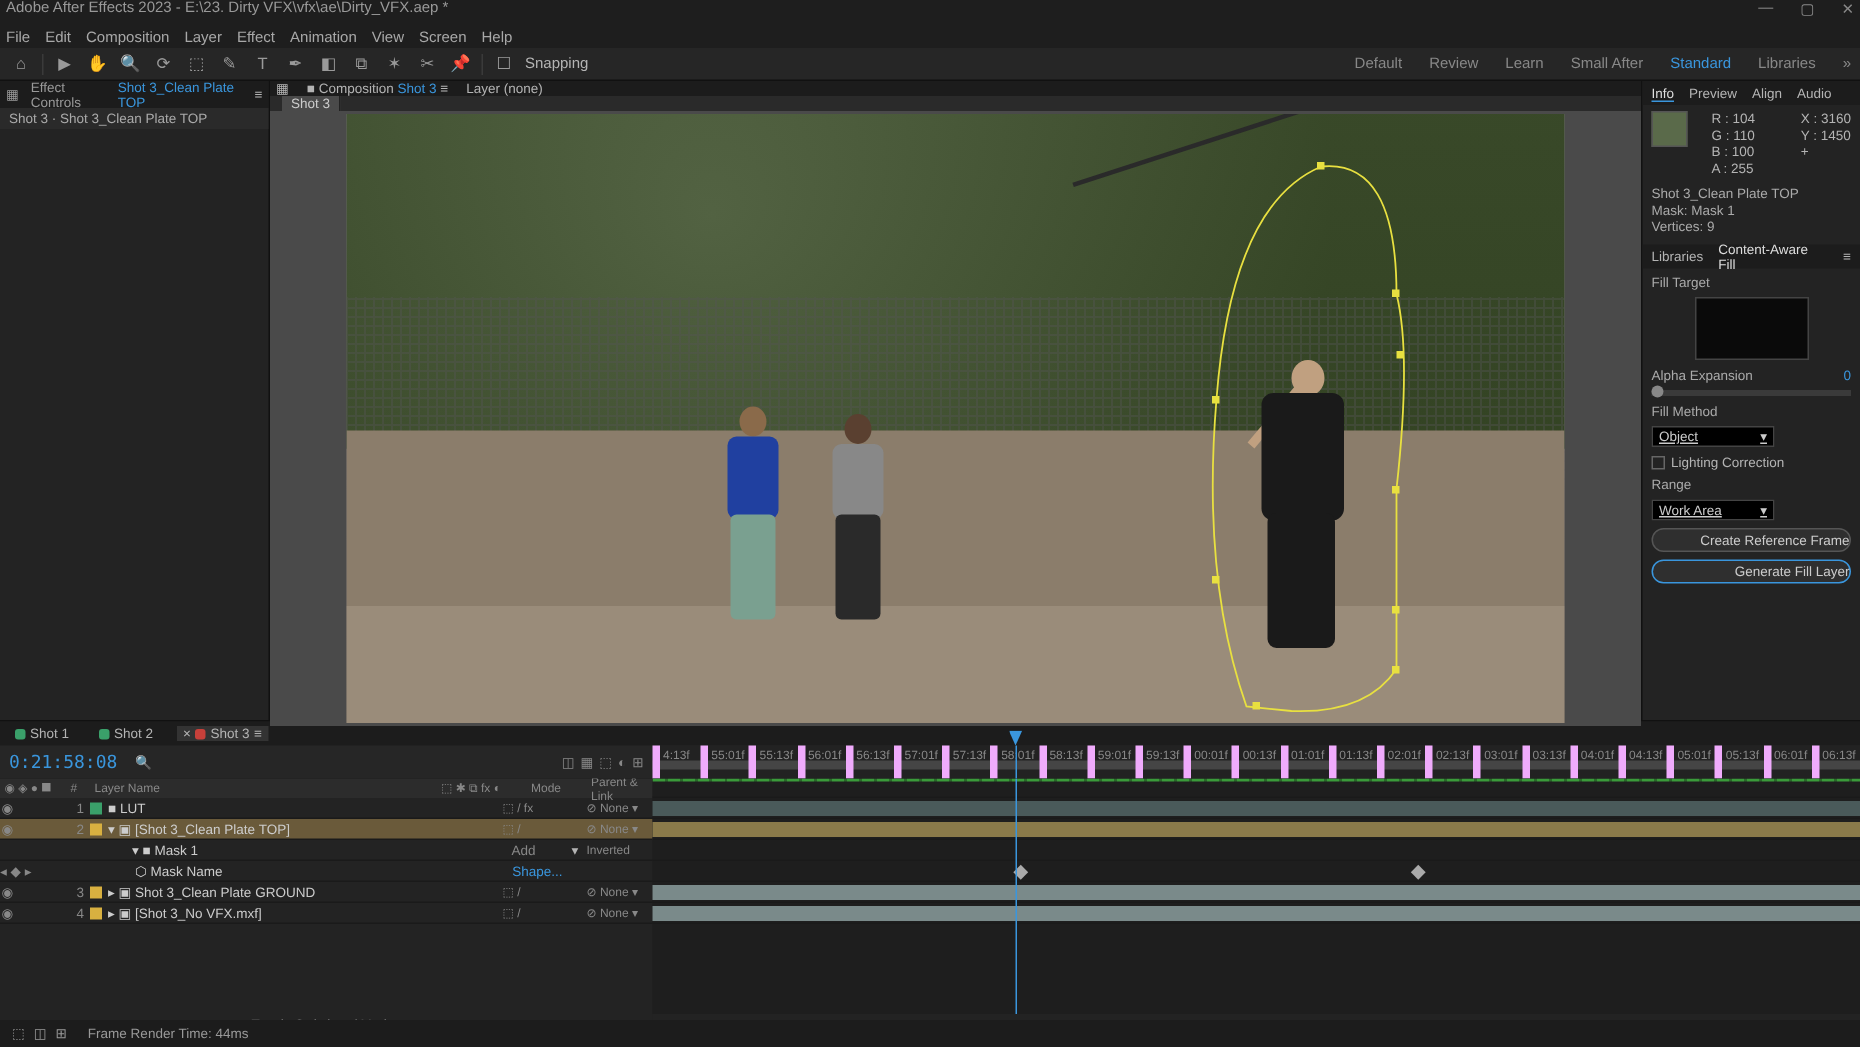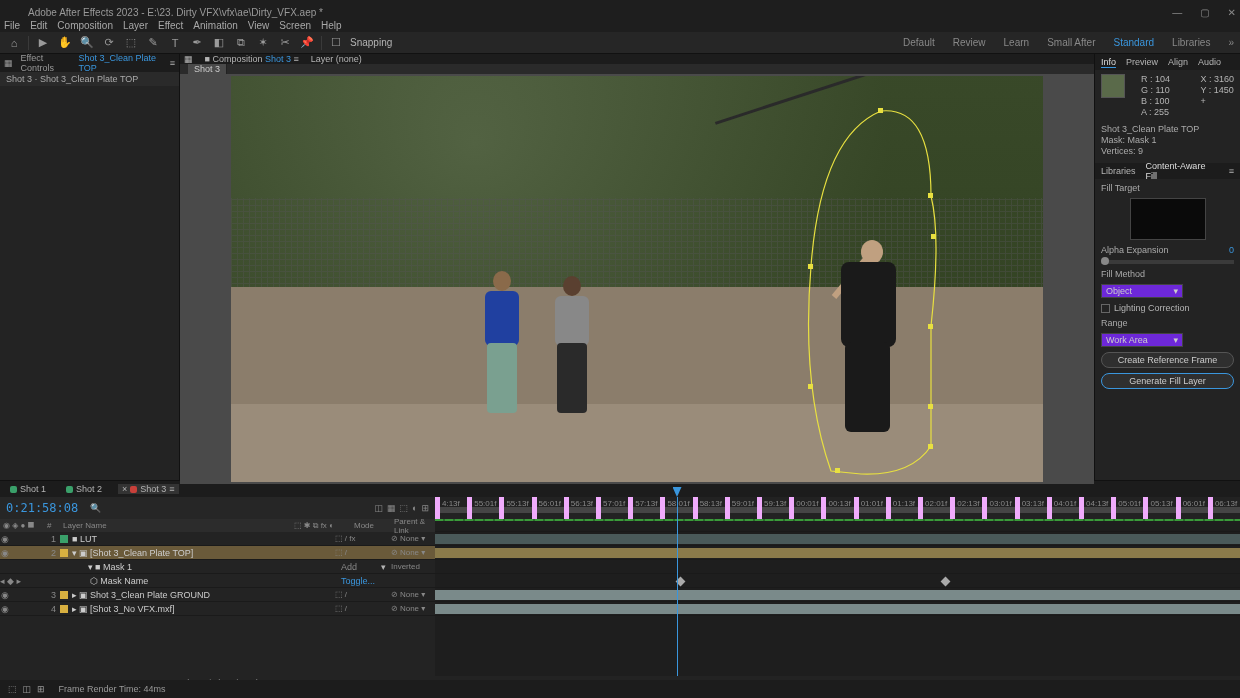--- a/index.html
+++ b/index.html
@@ -1,17 +1,17 @@
 <!DOCTYPE html>
 <html><head>
 <meta charset="utf-8">
 <style>
 * { margin:0; padding:0; box-sizing:border-box; font-family:"Segoe UI",Tahoma,sans-serif; user-select:none; }
 body { background:#1e1e1e; color:#b4b4b4; font-size:10px; width:1240px; height:698px; overflow:hidden; position:relative; }
-.titlebar { height:18px; background:#1e1e1e; display:flex; align-items:flex-end; padding:0 4px; color:#999; font-size:10px;margin-left:24px; }
+.titlebar { height:18px; background:#1e1e1e; display:flex; align-items:flex-start; padding:0 4px; color:#999; font-size:10px; }
 .titlebar .wincontrols { margin-left:auto; display:flex; gap:18px; color:#888; }
 .menubar { height:14px; background:#1e1e1e; display:flex; align-items:center; padding:0 4px; gap:10px; color:#a8a8a8; font-size:10px; }
 .menubar span { cursor:default; }
 .toolbar { height:22px; background:#262626; display:flex; align-items:center; padding:0 6px; gap:6px; border-bottom:1px solid #111; }
 .toolbar .tool { width:16px; height:16px; display:flex; align-items:center; justify-content:center; color:#9a9a9a; font-size:11px; }
 .toolbar .sep { width:1px; height:14px; background:#3a3a3a; }
 .toolbar .right { margin-left:auto; display:flex; gap:18px; color:#888; font-size:10px; }
 .toolbar .right span.active { color:#3a96dd; }
 .main { display:flex; height:426px; }
 .leftpanel { width:180px; background:#232323; border-right:1px solid #111; display:flex; flex-direction:column; }
@@ -58,22 +58,22 @@
 .info-vals { display:flex; flex-direction:column; line-height:11px; font-size:9px; }
 .info-pos { display:flex; flex-direction:column; line-height:11px; margin-left:auto; font-size:9px; }
 .sel-info { padding:2px 6px; line-height:11px; color:#aaa; font-size:9px; }
 .rtabs2 { height:16px; background:#1c1c1c; display:flex; align-items:center; gap:10px; padding:0 6px; margin-top:4px; font-size:9px; }
 .rtabs2 .active { color:#ddd; }
 .caf { padding:4px 6px; display:flex; flex-direction:column; gap:5px; }
 .caf-label { color:#aaa; }
 .caf-preview { width:76px; height:42px; background:#0a0a0a; border:1px solid #444; align-self:center; }
 .caf-row { display:flex; justify-content:space-between; align-items:center; }
 .caf-val { color:#3a96dd; }
-.caf-dd { background:#6d28d9; border:1px solid #444; padding:1px 4px; width:82px; color:#ccc; font-size:9px; display:flex; justify-content:space-between; }
-.caf-btn { background:#2f2f2f; border:1px solid #555; border-radius:10px; padding:2px 0; text-align:center; color:#ccc; font-size:9px; }
+.caf-dd { background:#000000; border:1px solid #444; padding:1px 4px; width:82px; color:#ccc; font-size:9px; display:flex; justify-content:space-between;text-decoration:underline; }
+.caf-btn { background:#2f2f2f; border:1px solid #555; border-radius:10px; padding:2px 0; text-align:right; color:#ccc; font-size:9px; }
 .caf-btn.primary { border-color:#3a96dd; }
 .caf-check { display:flex; gap:4px; align-items:center; }
 .caf-check .box { width:9px; height:9px; border:1px solid #666; }
 .timeline-panel { height:210px; background:#1e1e1e; display:flex; flex-direction:column; border-top:1px solid #111; }
 .tl-tabs { height:16px; background:#1c1c1c; display:flex; align-items:center; padding:0 6px; gap:12px; font-size:9px; }
 .tl-tabs .tltab { display:flex; align-items:center; gap:3px; padding:0 4px; }
 .tl-tabs .tltab.active { background:#333; }
 .tl-tabs .dot { width:7px; height:7px; border-radius:2px; }
 .tl-header { height:22px; display:flex; background:#262626; }
 .tl-left-head { width:435px; display:flex; align-items:center; padding:0 6px; gap:6px; font-size:9px; }
@@ -391,21 +391,21 @@
       <div class="layer-row sub2">
         <span style="width:58px;"></span>
         <span class="name">▾ ■ <span>Mask 1</span></span>
         <span class="mode">Add</span>
           <span style="width:10px;">▾</span>
         <span class="parent">Inverted</span>
       </div>
       <div class="layer-row sub3">
         <span style="width:48px;color:#888;">◂ ◆ ▸</span>
         <span class="name">⬡ <span>Mask Name</span></span>
-        <span class="prop-link">Toggle...</span>
+        <span class="prop-link">Shape...</span>
         <span style="width:60px;"></span>
       </div>
       <div class="layer-row">
         <span class="eye">◉</span>
           <span style="width:34px;"></span>
         <span class="num">3</span>
         <span class="colorbox" style="background:#d8b040"></span>
         <span class="name">▸ ▣ <span>Shot 3_Clean Plate GROUND</span></span>
         <span class="switches">⬚ /</span>
         <span class="parent">⊘ <span>None</span> ▾</span>

